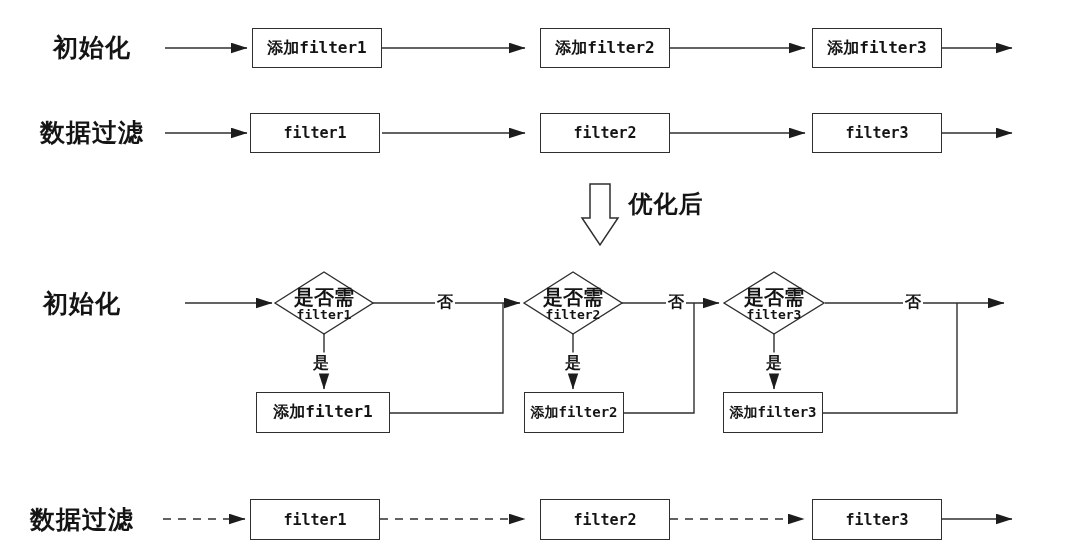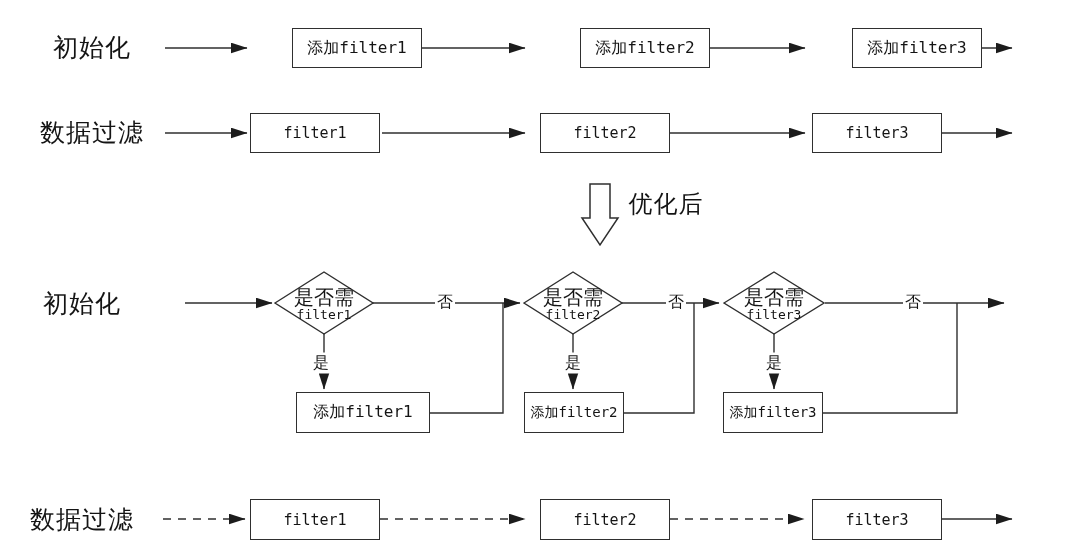--- a/index.html
+++ b/index.html
@@ -1,24 +1,24 @@
 <!DOCTYPE html>
 <html><head>
 <meta charset="utf-8">
 <style>
   html,body{margin:0;padding:0;background:#ffffff;}
   .stage{position:relative;width:1080px;height:559px;background:#ffffff;overflow:hidden;
-         font-family:"Liberation Sans","DejaVu Sans",sans-serif;}
+         font-family:"Liberation Sans","DejaVu Sans",sans-serif;font-weight:bold;}
   .wires{position:absolute;left:0;top:0;}
   .lbl{position:absolute;transform:translate(-50%,-50%);font-family:"Liberation Serif","DejaVu Serif",serif;
        font-size:25px;color:#141414;white-space:nowrap;letter-spacing:1px;}
   .node{position:absolute;box-sizing:border-box;border:1.6px solid #2f2f2f;background:#ffffff;
         display:flex;align-items:center;justify-content:center;white-space:nowrap;
         font-family:"DejaVu Sans Mono","Liberation Mono",monospace;font-size:15px;color:#141414;}
-  .node.big{font-size:16px;margin-left:40px;}
+  .node.big{font-size:16px;}
   .node.mid{font-size:14px;}
   .dtext{position:absolute;transform:translate(-50%,-50%);text-align:center;color:#141414;line-height:1.1;}
   .dtext .l1{font-family:"Liberation Serif","DejaVu Serif",serif;font-size:20px;}
   .dtext .l2{font-family:"DejaVu Sans Mono","Liberation Mono",monospace;font-size:13px;}
   .tag{position:absolute;transform:translate(-50%,-50%);background:#ffffff;padding:0 2px;
        font-family:"Liberation Serif","DejaVu Serif",serif;font-size:16px;color:#141414;white-space:nowrap;}
 </style>
 </head>
 <body>
 

